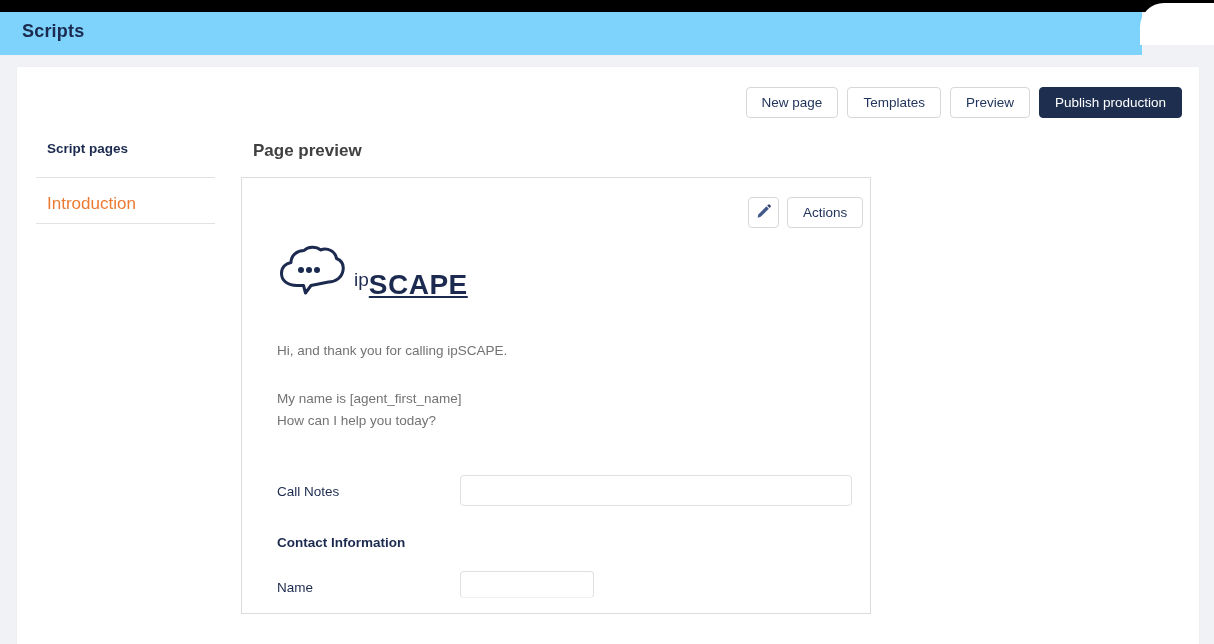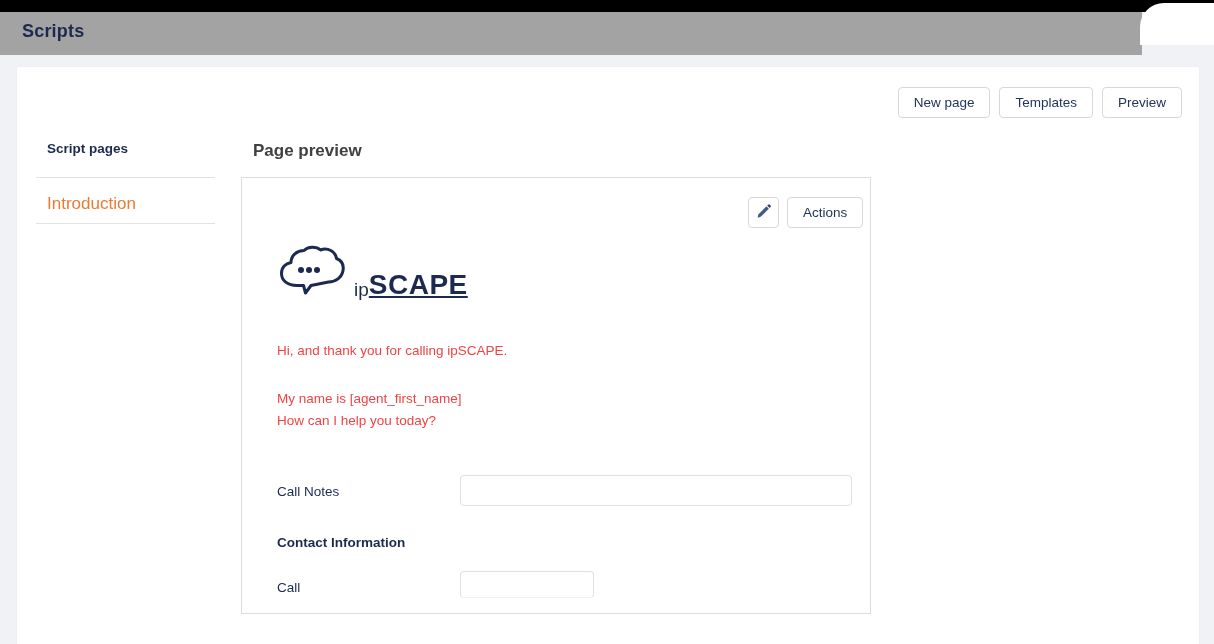--- a/index.html
+++ b/index.html
@@ -6,21 +6,21 @@
   html,body { width: 1214px; height: 644px; }
   body {
     position: relative;
     background: #f1f2f5;
     font-family: "Liberation Sans", sans-serif;
     color: #1b2a4e;
     overflow: hidden;
   }
   .topbar { position:absolute; top:0; left:0; width:1214px; height:12px; background:#000; z-index:1; }
   .top-blob { position:absolute; top:3px; right:0; width:74px; height:42px; background:#fff; border-radius:24px 0 0 0; z-index:2; }
-  .app-header { position:absolute; top:12px; left:0; width:1142px; height:43px; background:#a3a3a3; z-index:1; }
+  .app-header { position:absolute; top:12px; left:0; width:1142px; height:43px; background:#7dd3fc; z-index:1; }
   .app-title { position:absolute; left:22px; top:9px; font-size:18px; font-weight:bold; color:#1b2a4e; letter-spacing:0.2px; }
 
   .card {
     position:absolute; left:17px; top:67px; width:1182px; height:640px;
     background:#fff; box-shadow:0 0 2px rgba(0,0,0,0.04); z-index:1;
   }
 
   
   .toolbar { position:absolute; top:20px; right:17px; display:flex; gap:9px; }
   .btn {
@@ -45,26 +45,26 @@
   .icon-btn {
     position:absolute; left:506px; top:19px; width:31px; height:31px;
     background:#fff; border:1px solid #d8d8d8; border-radius:4px;
     display:flex; align-items:center; justify-content:center; cursor:pointer;
   }
   .actions-btn { position:absolute; left:545px; top:19px; }
 
   
   .logo { position:absolute; left:34px; top:65px; display:flex; align-items:center; }
   .logo svg { display:block; }
-  .logo-text { display:flex; align-items:flex-end; margin-left:6px; color:#1b2a4e;margin-top:26px; }
+  .logo-text { display:flex; align-items:flex-start; margin-left:6px; color:#1b2a4e;margin-top:26px; }
   .logo-ip { font-size:19px; font-weight:normal; }
   .logo-scape { font-size:28px; font-weight:bold; letter-spacing:0.5px;text-decoration:underline; }
 
   
-  .script-line { position:absolute; left:35px; font-size:13.5px; color:#ef4444; }
+  .script-line { position:absolute; left:35px; font-size:13.5px; color:#737373; }
   .l0 { top:165px; } .l1 { top:200px;margin-top:13px; } .l2 { top:235px; }
 
   
   .field-label { position:absolute; left:35px; font-size:13.5px; color:#1b2a4e;text-align:right; }
   .call-notes-label { top:306px; }
   .text-input {
     position:absolute; background:#fff; border:1px solid #e0e0e0; border-radius:4px;
     font-family:"Liberation Sans", sans-serif; font-size:13px; color:#1b2a4e; padding:0 8px; outline:none;
   }
   .call-notes-input { left:218px; top:297px; width:392px; height:31px; }
@@ -81,20 +81,21 @@
 <div class="app-header">
   <div class="app-title">Scripts</div>
 </div>
 
 <div class="card">
 
   <div class="toolbar">
     <button class="btn">New page</button>
     <button class="btn">Templates</button>
     <button class="btn">Preview</button>
+    <button class="btn primary">Publish production</button>
   </div>
 
   <div class="side-heading">Script pages</div>
   <div class="divider d1"></div>
   <div class="side-item">Introduction</div>
   <div class="divider d2"></div>
 
   <div class="preview-heading">Page preview</div>
 
   <div class="panel">
@@ -126,17 +127,17 @@
 
     <div class="script-line l0">Hi, and thank you for calling ipSCAPE.</div>
     <div class="script-line l1">My name is [agent_first_name]</div>
     <div class="script-line l2">How can I help you today?</div>
 
     <div class="field-label call-notes-label">Call Notes</div>
     <input class="text-input call-notes-input" value="" style="">
 
     <div class="section-heading">Contact Information</div>
 
-    <div class="field-label name-label">Call</div>
+    <div class="field-label name-label">Name</div>
     <input class="text-input name-input" value="" style="">
 
   </div>
 </div>
 
 </body></html>

